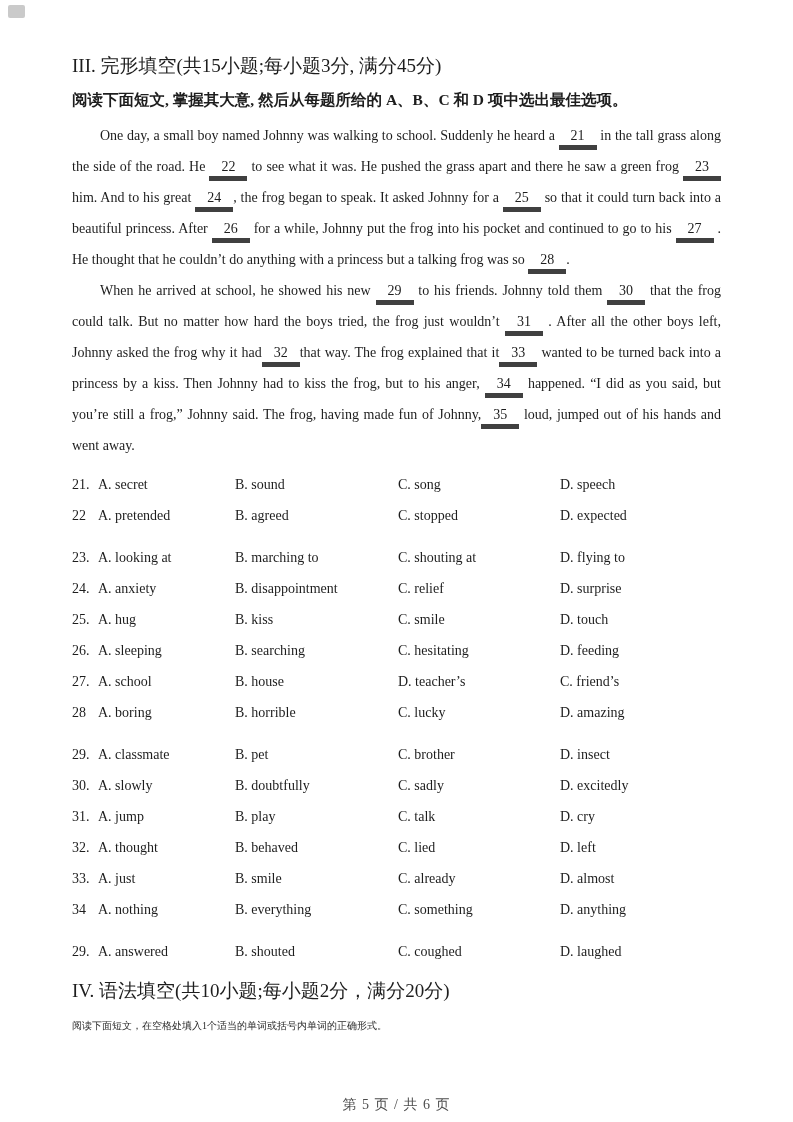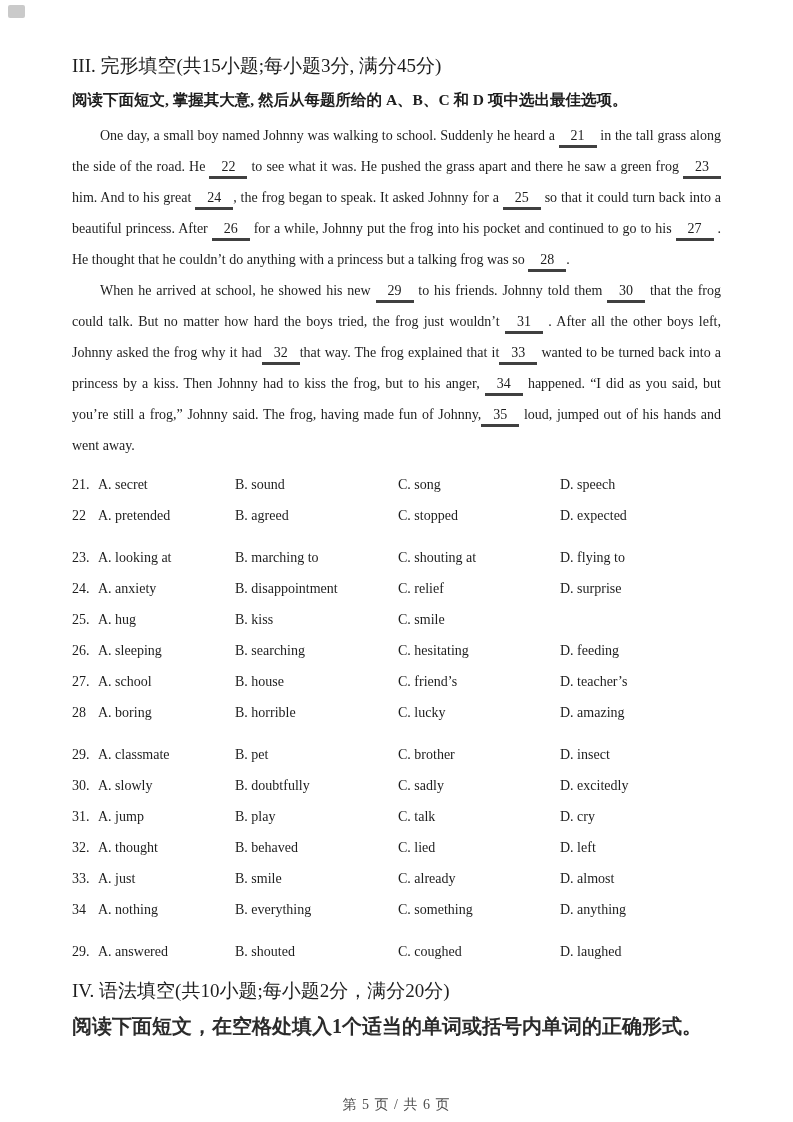--- a/index.html
+++ b/index.html
@@ -40,37 +40,37 @@
     line-height: 31px;
     text-align: justify;
     text-indent: 28px;
   }
   .blank {
     display: inline-block;
     text-indent: 0;
     min-width: 14px;
     padding: 0 12px;
     text-align: center;
-    border-bottom: 3px solid #404040;
+    border-bottom: 5px solid #404040;
     line-height: 19px;
   }
   .q-table { margin-top: 8px; font-size: 14px; }
   .q-row {
     display: grid;
     grid-template-columns: 163px 163px 162px 1fr;
     line-height: 31px;
   }
   
   .q-row:nth-of-type(2), .q-row:nth-of-type(8), .q-row:nth-of-type(14) { margin-bottom: 11px; }
   .q-num { display: inline-block; min-width: 26px; }
   .sec4 { margin-top: 12px; }
   .sec-instruction-light {
     margin: 12px 0 0;
-    font-size: 20px;
-    font-weight: bold;
+    font-size: 10px;
+    font-weight: normal;
     color: #2b2b2b;
     line-height: 22px;
   }
   .footer {
     position: absolute;
     left: 0; right: 0; bottom: 8px;
     text-align: center;
     font-size: 14px;
     color: #4c4c4c;
     letter-spacing: 1px;
@@ -131,38 +131,39 @@
           <div class="q-cell">C. relief</div>
           <div class="q-cell">D. surprise</div>
         </div>
 
         <div class="q-row">
           <div class="q-cell">
             <span class="q-num">25.</span><span>A. hug</span>
           </div>
           <div class="q-cell">B. kiss</div>
           <div class="q-cell">C. smile</div>
+          <div class="q-cell">D. touch</div>
         </div>
 
         <div class="q-row">
           <div class="q-cell">
             <span class="q-num">26.</span><span>A. sleeping</span>
           </div>
           <div class="q-cell">B. searching</div>
           <div class="q-cell">C. hesitating</div>
           <div class="q-cell">D. feeding</div>
         </div>
 
         <div class="q-row">
           <div class="q-cell">
             <span class="q-num">27.</span><span>A. school</span>
           </div>
           <div class="q-cell">B. house</div>
+          <div class="q-cell">D. teacher’s</div>
           <div class="q-cell">C. friend’s</div>
-          <div class="q-cell">D. teacher’s</div>
         </div>
 
         <div class="q-row">
           <div class="q-cell">
             <span class="q-num">28</span><span>A. boring</span>
           </div>
           <div class="q-cell">B. horrible</div>
           <div class="q-cell">C. lucky</div>
           <div class="q-cell">D. amazing</div>
         </div>

